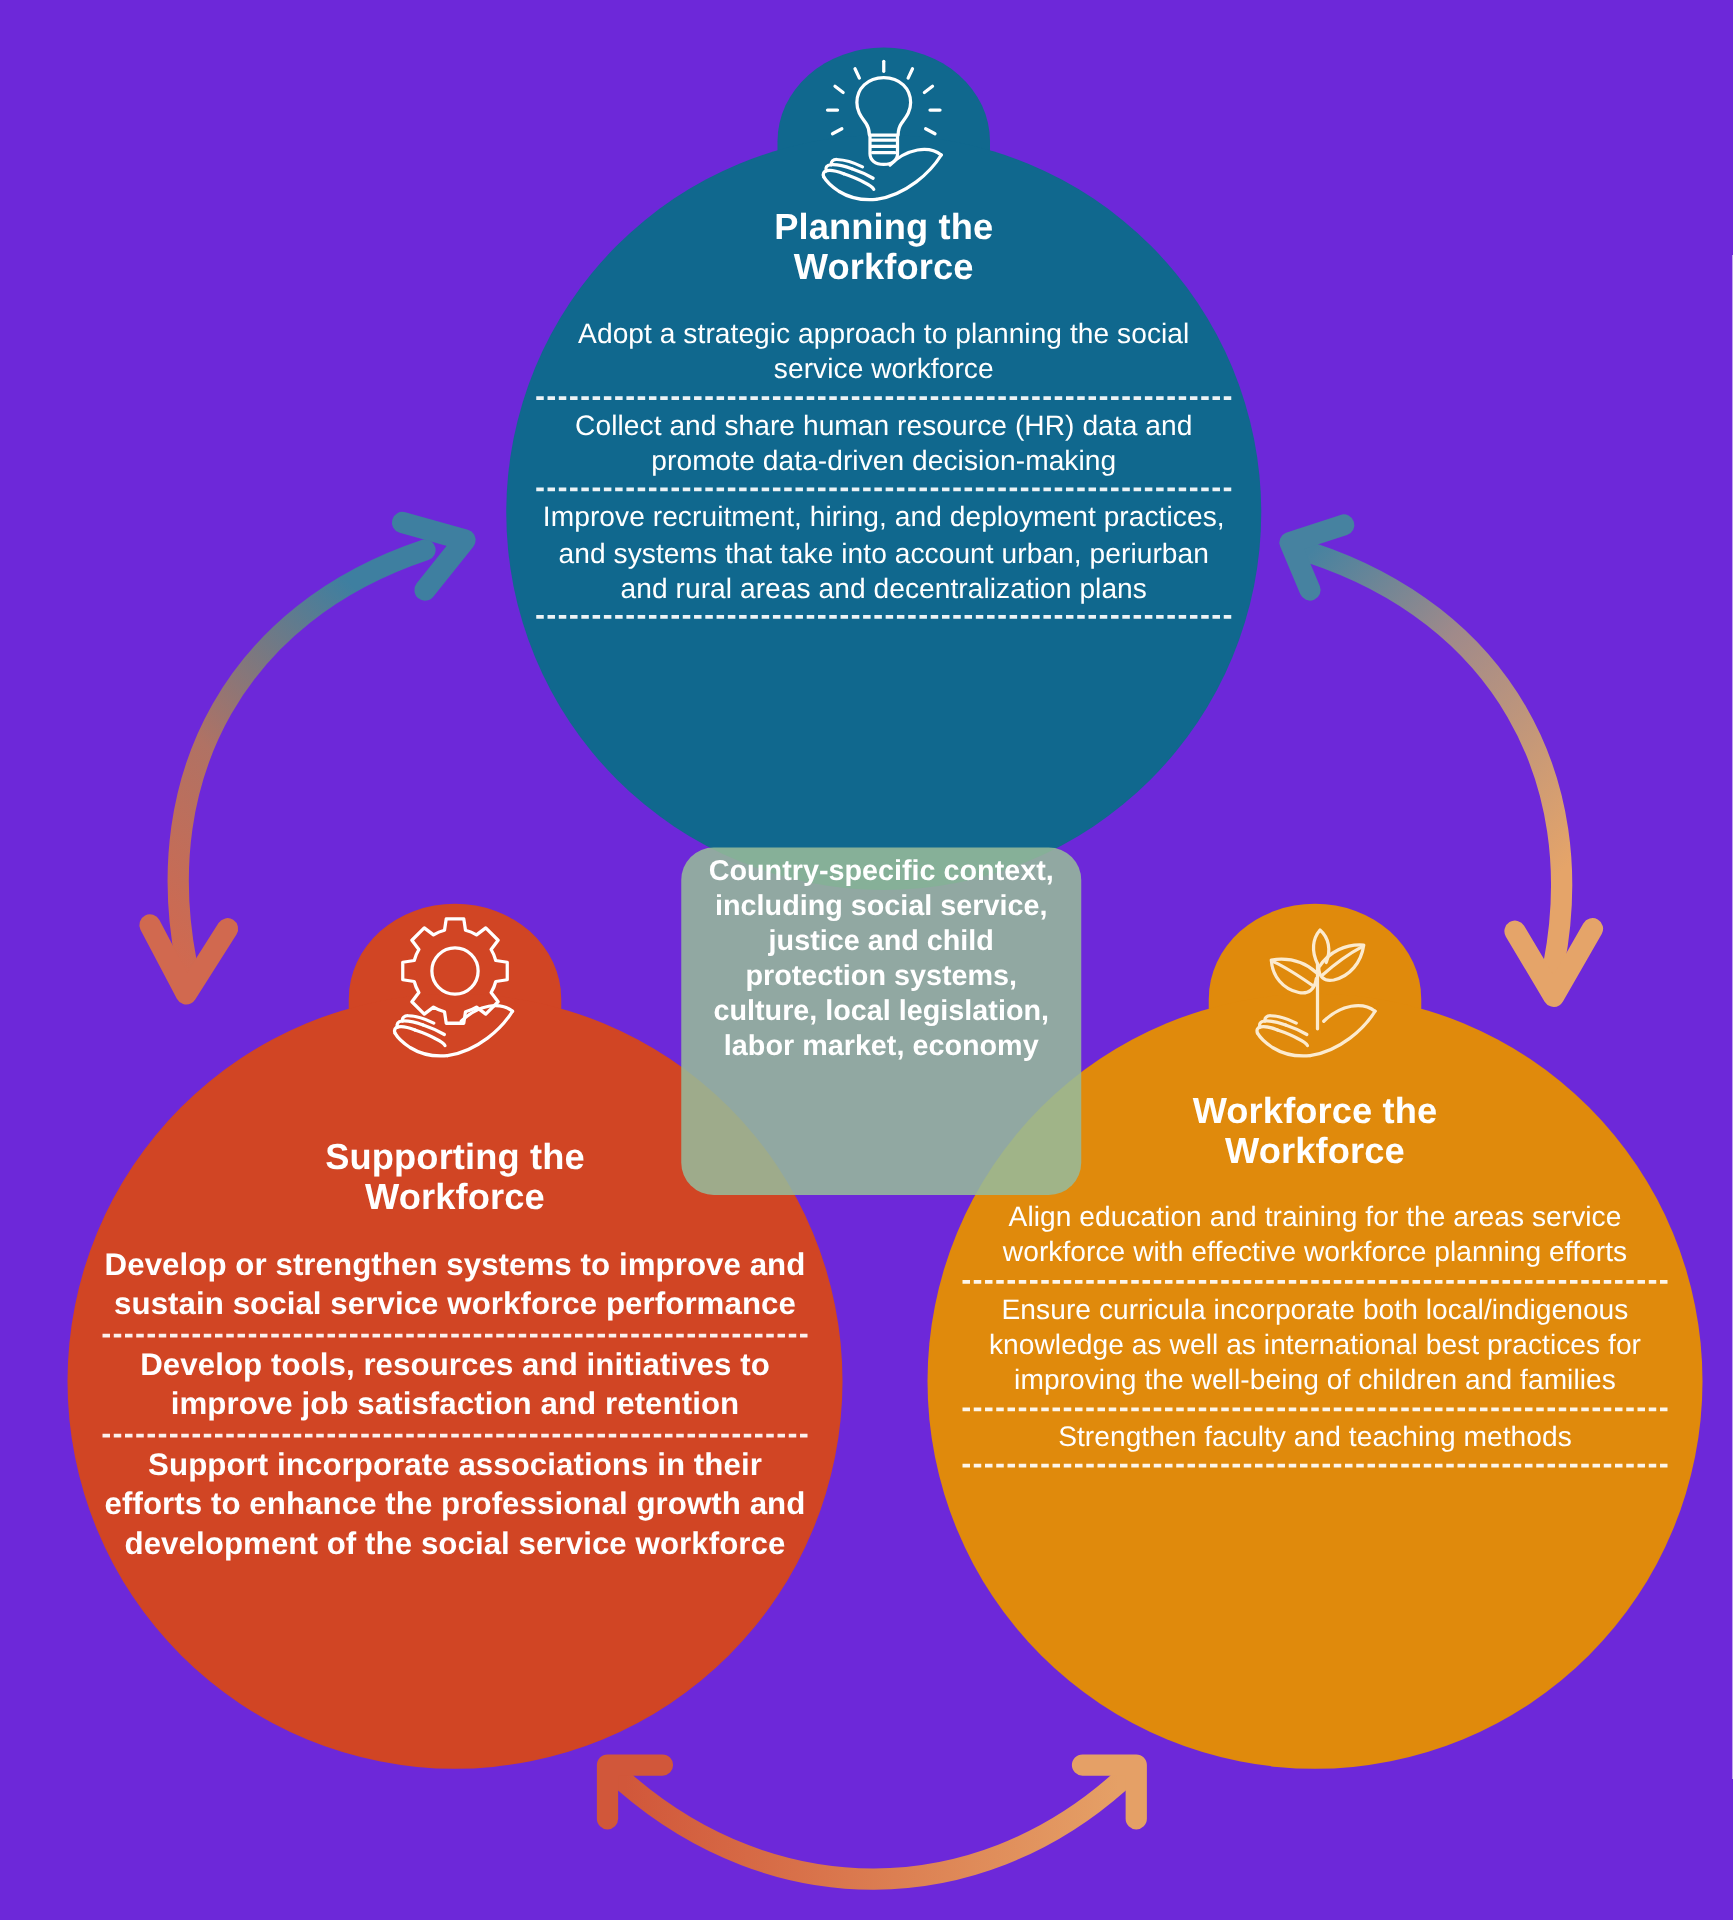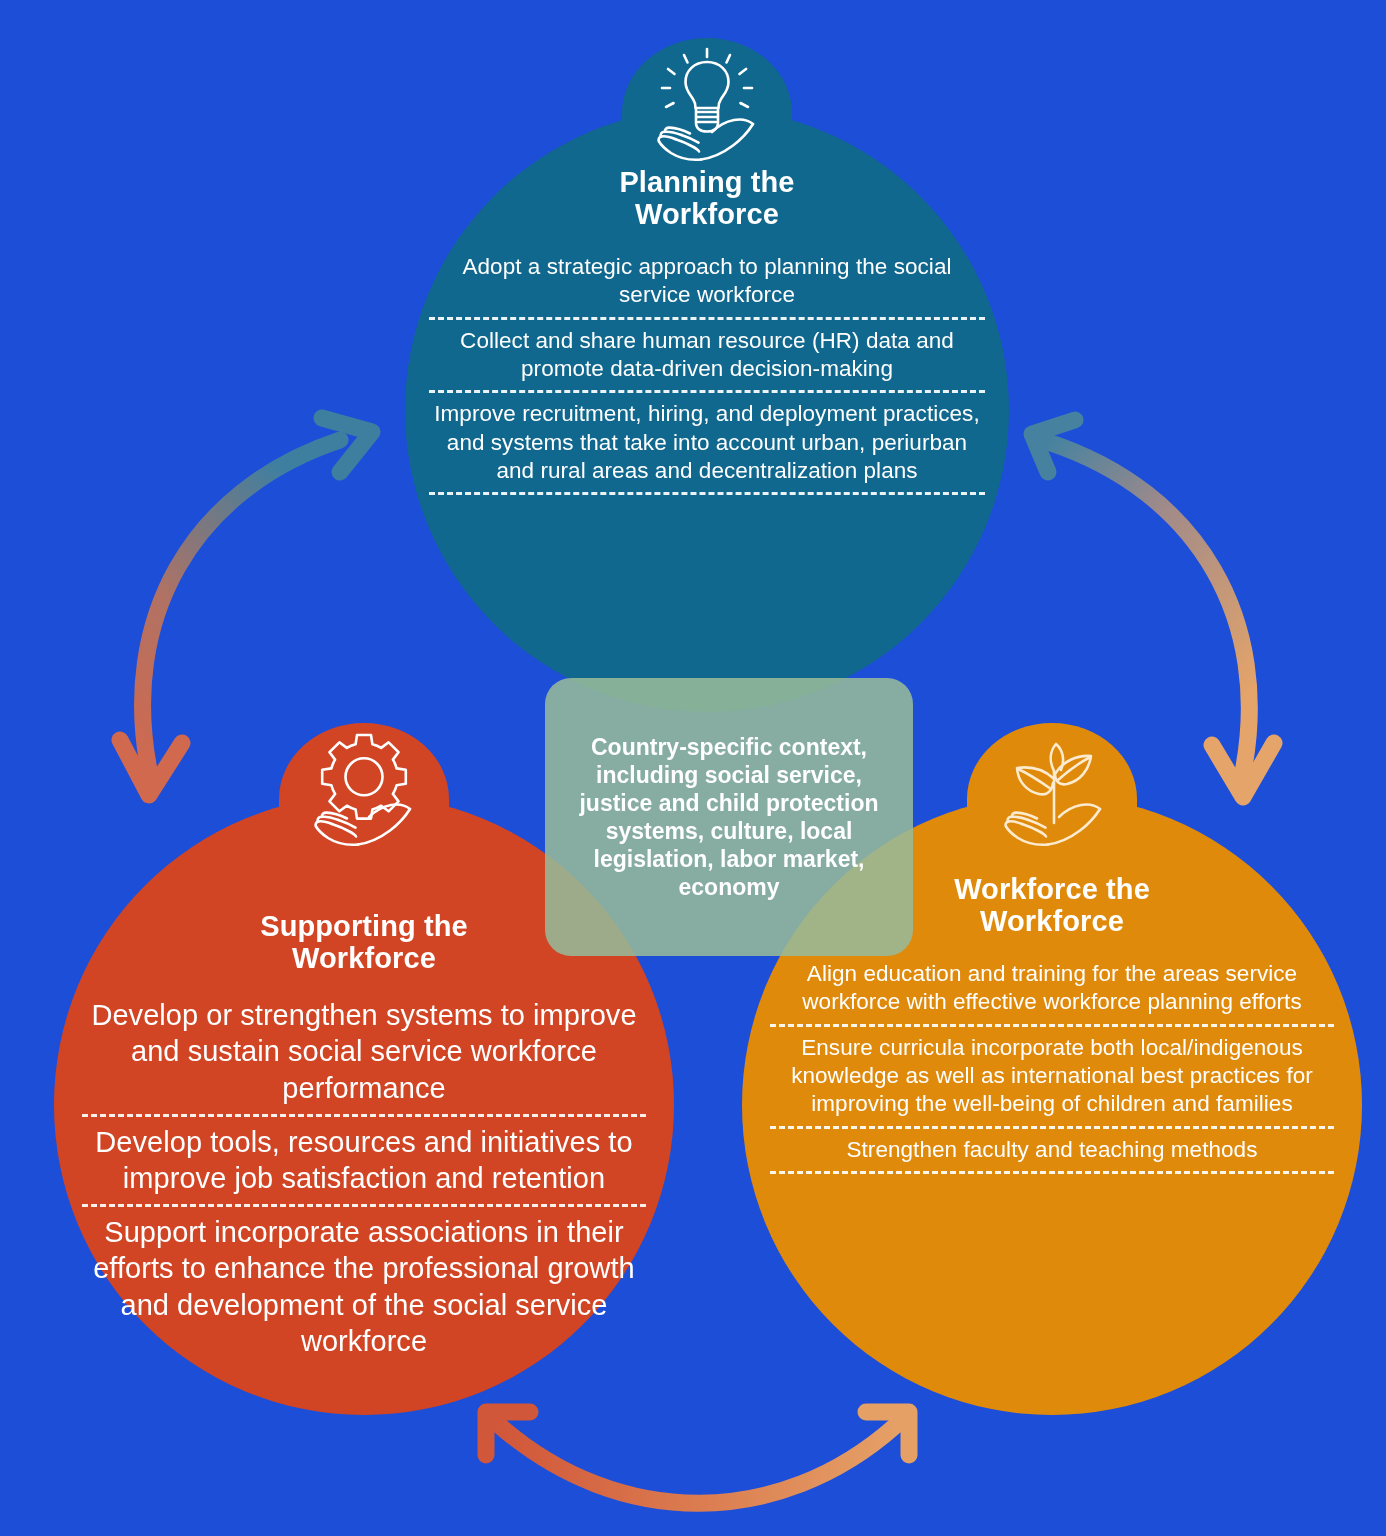--- a/index.html
+++ b/index.html
@@ -5,21 +5,21 @@
   html,body{margin:0;padding:0;background:#ffffff;}
   body{
     font-family:"Liberation Sans", sans-serif;
     -webkit-font-smoothing:antialiased;
   }
   #stage{
     position:relative;
     width:1386px;
     height:1536px;
     overflow:hidden;
-    background:#1d4ed8;
+    background:#6d28d9;
   }
 
   
   .node{position:absolute;}
   .node .cap{
     position:absolute;
     border-radius:50% 50% 0 0;
     z-index:1;
   }
   .node .disc{
@@ -57,40 +57,40 @@
   #node-planning .content{left:24px; top:58px; width:556px;}
   #node-planning .node-title{font-size:29px;}
   #node-planning .bullet{font-size:22.5px;}
 
   
   #node-supporting{left:54px; top:795px; width:620px; height:590px;}
   #node-supporting .cap{left:225px; top:-72px; width:170px; height:152px; background:#D14524;}
   #node-supporting .disc{left:0; top:0; width:620px; height:620px; background:#D14524;}
   #node-supporting .content{left:28px; top:115px; width:564px;}
   #node-supporting .node-title{font-size:29px;}
-  #node-supporting .bullet{font-size:29px;}
+  #node-supporting .bullet{font-size:25px;font-weight:bold;}
 
   
   #node-developing{left:742px; top:795px; width:620px; height:590px;}
   #node-developing .cap{left:225px; top:-72px; width:170px; height:152px; background:#E08A0C;}
   #node-developing .disc{left:0; top:0; width:620px; height:620px; background:#E08A0C;}
   #node-developing .content{left:28px; top:78px; width:564px;}
   #node-developing .node-title{font-size:29px;}
   #node-developing .bullet{font-size:22.5px;}
 
   
   #center-box{
     position:absolute;
     left:545px; top:678px;
-    width:368px; height:278px;
+    width:320px; height:278px;
     background:rgba(150,186,154,.88);
     border-radius:26px;
     z-index:5;
     display:flex;
-    align-items:center;
+    align-items:flex-start;
     justify-content:center;
   }
   #center-box .center-text{
     color:#ffffff;
     font-weight:bold;
     font-size:23px;
     line-height:1.22;
     text-align:center;
     padding:4px 14px;
   }

